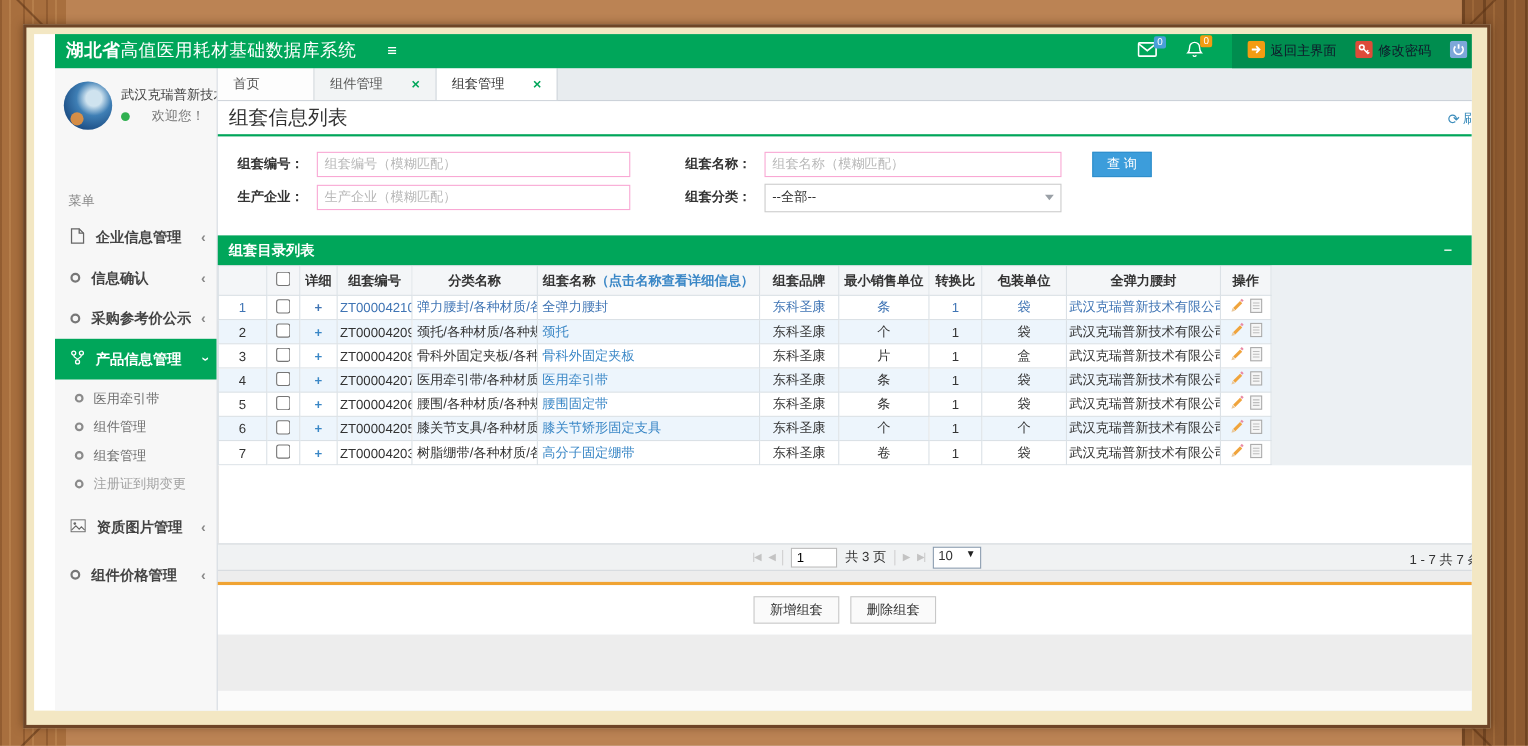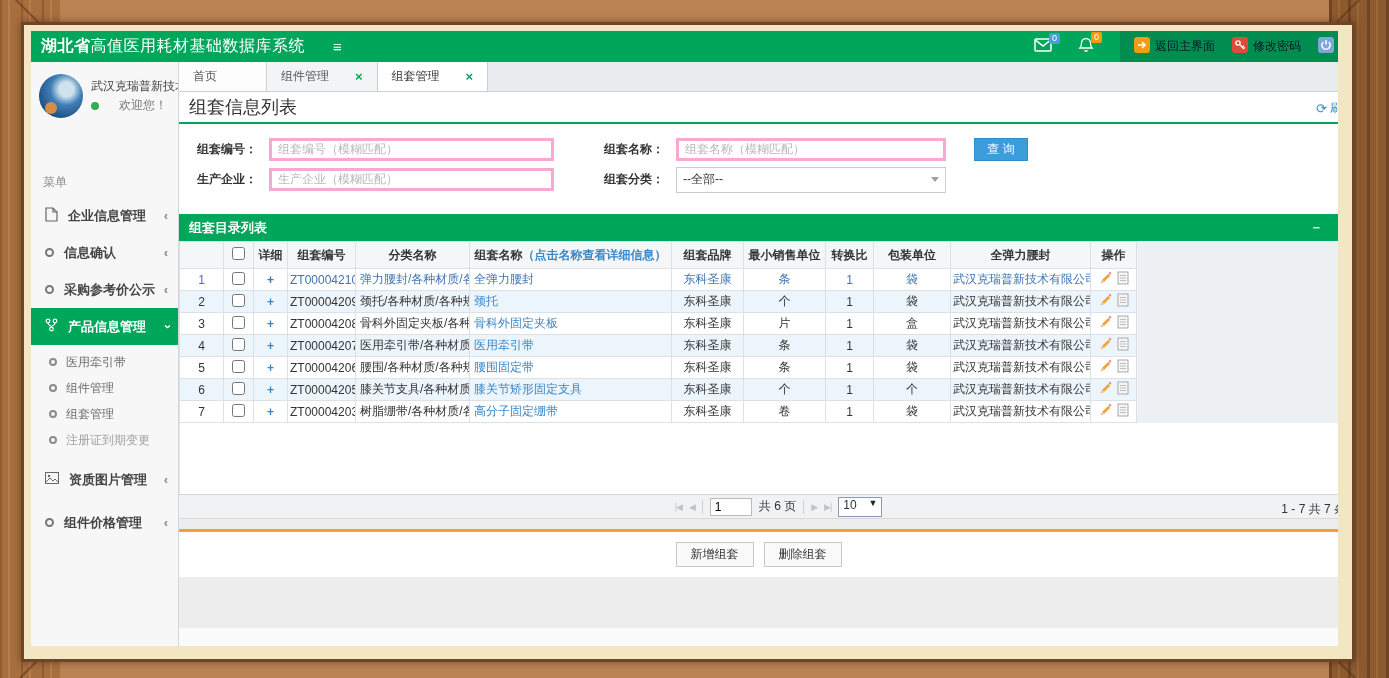--- a/index.html
+++ b/index.html
@@ -24,21 +24,21 @@
   .m1 { left:-6px; top:12px; transform:rotate(45deg); }
   .m2 { right:8px; top:12px; transform:rotate(-45deg); }
   .m3 { left:-6px; bottom:8px; transform:rotate(-45deg); }
   .m4 { right:8px; bottom:8px; transform:rotate(45deg); }
 
   .frame { position:absolute; left:21px; top:22px; width:1334px; height:640px;
     border:3px solid #6e4527; background:#f3e7c3; box-shadow:0 0 8px rgba(60,30,10,.5); }
   .mat { position:absolute; left:7px; top:6px; width:1307px; height:615px; background:#fff; }
 
   
-  .app { position:absolute; inset:0; overflow:hidden; font-size:12px; color:#333; background:#ecf0f3; }
+  .app { position:absolute; inset:0; overflow:hidden; font-size:12px; color:#333; background:#ecf0f3;margin-left:19px; }
 
   
   .topbar { height:31px; background:#00a65a; display:flex; align-items:center; color:#fff; position:relative; white-space:nowrap; }
   .brand { font-size:16px; padding-left:10px; letter-spacing:.5px; }
   .brand b { font-weight:bold; }
   .burger { margin-left:28px; font-size:15px; cursor:pointer; }
   .top-icons { margin-left:auto; display:flex; align-items:center; }
   .tb-ico { position:relative; margin-right:26px; cursor:pointer; display:flex; align-items:center; }
   .badge { position:absolute; top:-5px; right:-8px; font-size:9px; line-height:1; padding:1px 3px; border-radius:2px; color:#fff; }
   .badge.blue { background:#4a9fd8; } .badge.orange { background:#f39c12; }
@@ -79,21 +79,21 @@
   .tab .x { color:#00a65a; font-weight:bold; margin-left:26px; font-size:13px; }
 
   .titlebar { background:#fff; border-bottom:2px solid #00a65a; height:32px; display:flex; align-items:center; position:relative; }
   .page-title { font-size:18px; color:#333; padding-left:10px; }
   .refresh { position:absolute; right:-16px; top:8px; color:#3c8dbc; display:flex; align-items:center; gap:3px; cursor:pointer; white-space:nowrap; }
   .refresh .rico { font-size:13px; color:#3c8dbc; }
 
   .searchbox { background:#fff; padding:14px 0 16px 0; }
   .srow { display:flex; align-items:center; height:24px; margin-bottom:6px; }
   .flabel { width:78px; text-align:right; font-weight:bold; color:#333; flex:none; }
-  .finput { width:285px; height:23px; border:3px solid #f9a8d4; margin-left:12px; padding:0 6px; font-size:12px; color:#333; font-family:Liberation Mono, monospace; }
+  .finput { width:285px; height:23px; border:1px solid #f9a8d4; margin-left:12px; padding:0 6px; font-size:12px; color:#333; font-family:Liberation Mono, monospace; }
   .finput::placeholder { color:#b8b8b8; }
   .flabel.second { margin-left:40px; width:70px; }
   .finput.second { width:270px; }
   .fselect { width:270px; height:23px; border:1px solid #ccc; margin-left:12px; display:flex; align-items:center; padding:12px 6px; color:#333; cursor:pointer; background:#fff; }
   .fselect .car { margin-left:auto; width:0; height:0; border-left:4px solid transparent; border-right:4px solid transparent; border-top:5px solid #9aa0a6; }
   .qbtn { margin-left:28px; width:54px; height:23px; background:#3c9ddb; border:1px solid #2e8ecb; color:#fff; font-size:12px; cursor:pointer; font-family:inherit; }
 
   .panel-head { height:28px; background:#00a65a; color:#fff; font-weight:bold; font-size:13px; display:flex; align-items:center; padding-left:10px; position:relative; }
   .collapse { position:absolute; right:18px; top:6px; color:#d9efe3; font-weight:bold; cursor:pointer; }
 
@@ -492,21 +492,21 @@
             </table>
 
       <div class="grid-space"></div>
 
       <div class="pager">
         <div class="pgroup">
           <span class="pbtn">|◀</span>
           <span class="pbtn">◀</span>
           <span class="psep"></span>
           <input class="pinput" type="text" value="1" style="">
-          <span>共 6 页</span>
+          <span>共 3 页</span>
           <span class="psep"></span>
           <span class="pbtn">▶</span>
           <span class="pbtn">▶|</span>
           <div class="psize">
                   <span>10</span>
                   <span class="vcar">▼</span>
                 </div>
         </div>
         <div class="prange">1 - 7  共 7 条</div>
       </div>

